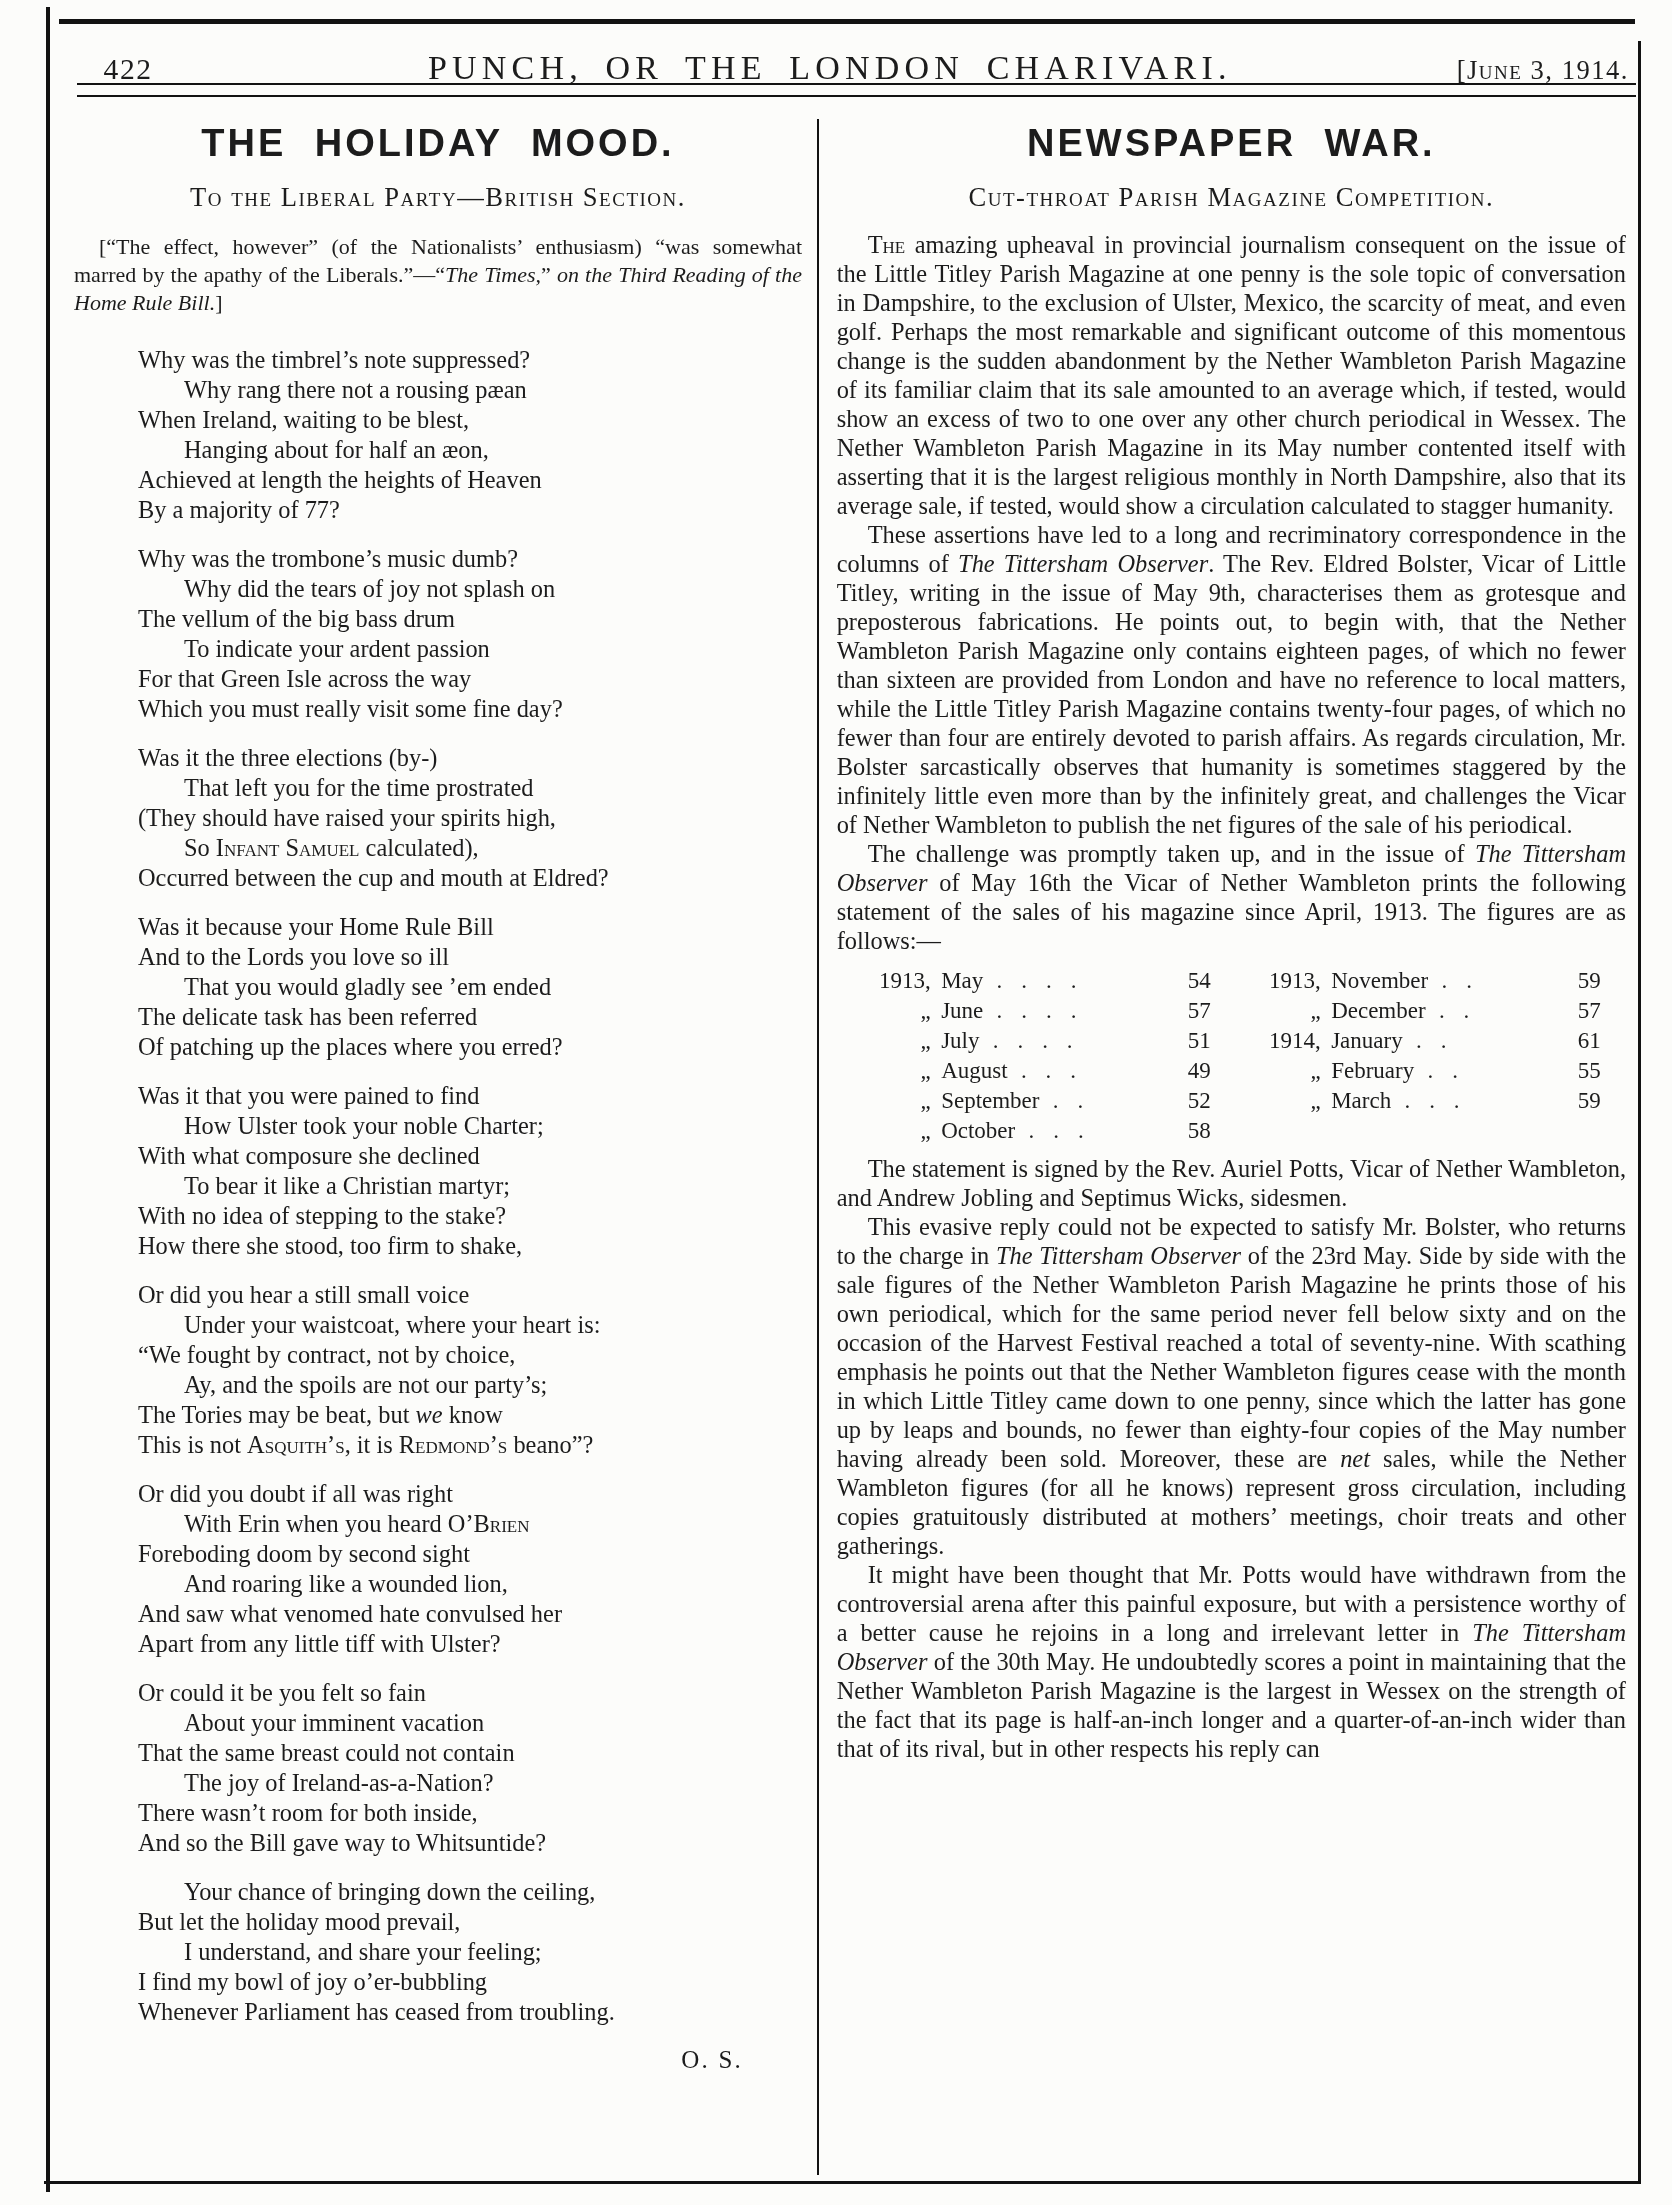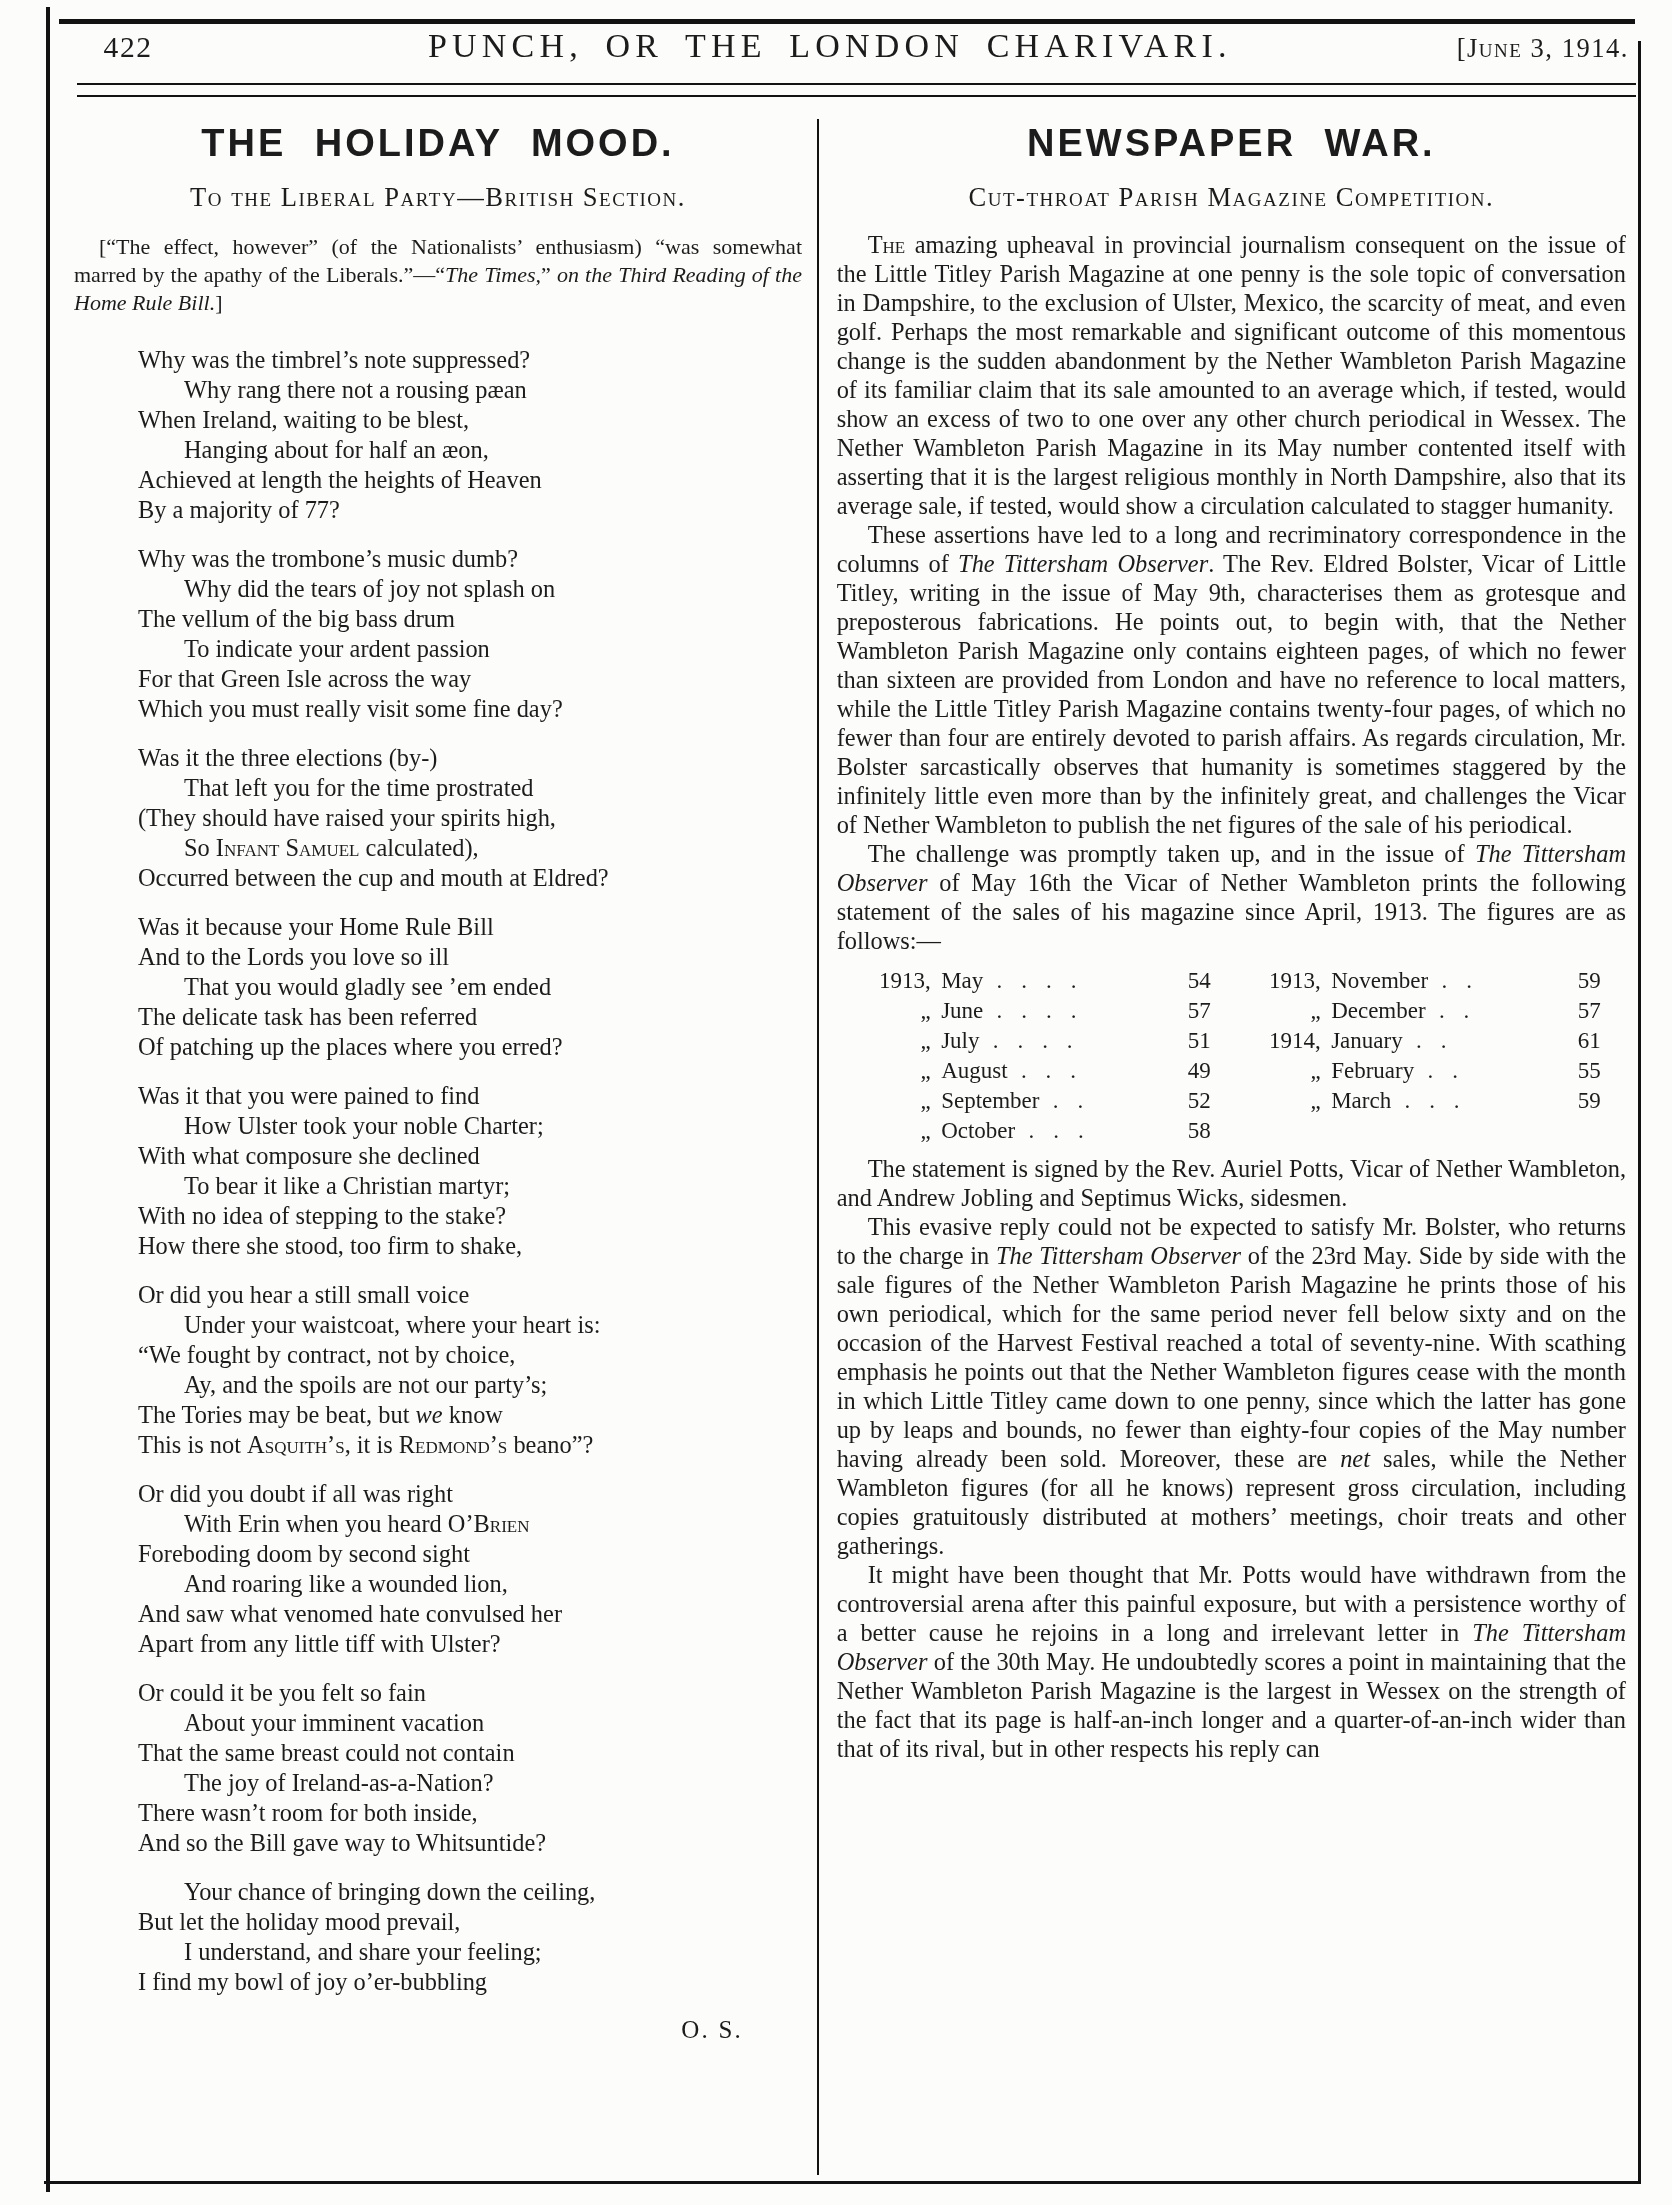--- a/index.html
+++ b/index.html
@@ -13,21 +13,21 @@
     background:#fcfcfa;color:#1c1c1c;
   }
   
   .edge-left{position:absolute;left:46px;top:7.4px;bottom:13.3px;width:3.7px;background:#121212;}
   .edge-right{position:absolute;right:32.5px;top:41px;bottom:20.7px;width:2.2px;background:#121212;}
   .rule-top{position:absolute;left:59px;right:38px;top:19px;height:5.2px;background:#121212;}
   .rule-double{position:absolute;left:77px;right:37px;top:83px;height:9.6px;
     border-top:2.2px solid #121212;border-bottom:2.2px solid #121212;}
   .rule-bottom{position:absolute;left:44px;right:32.5px;bottom:20.7px;height:3.7px;background:#121212;}
 
-  header{position:absolute;top:27px;left:74px;right:44px;height:46px;
+  header{position:absolute;top:49px;left:74px;right:44px;height:46px;
     display:flex;align-items:baseline;}
   .page-number{font-size:29.6px;letter-spacing:1.5px;padding-left:29.6px;width:163px;}
   .pub-title{flex:1;text-align:center;font-size:34px;font-weight:normal;margin:0;
     letter-spacing:5.2px;word-spacing:8.9px;white-space:nowrap;}
   .issue-date{width:236px;text-align:right;font-size:26.6px;letter-spacing:1.5px;white-space:nowrap;}
 
   main{position:absolute;top:109px;left:74px;right:47px;bottom:29.6px;display:flex;}
   .col{overflow:hidden;}
   .col.left{width:728px;}
   .divider{width:2.2px;background:#121212;margin:10.3px 17.7px 0 14.8px;}
@@ -149,20 +149,21 @@
             <div class="pline">That the same breast could not contain</div>
             <div class="pline ind">The joy of Ireland-as-a-Nation?</div>
             <div class="pline">There wasn’t room for both inside,</div>
             <div class="pline">And so the Bill gave way to Whitsuntide?</div>
           </div>
           <div class="stanza">
             <div class="pline ind">Your chance of bringing down the ceiling,</div>
             <div class="pline">But let the holiday mood prevail,</div>
             <div class="pline ind">I understand, and share your feeling;</div>
             <div class="pline">I find my bowl of joy o’er-bubbling</div>
+            <div class="pline">Whenever Parliament has ceased from troubling.</div>
           </div>
         </div>
       <div class="signature">O. S.</div>
     </section>
 
     <div class="divider"></div>
 
     <section class="col right">
       <h2 class="article-title">NEWSPAPER WAR.</h2>
       <div class="subtitle">Cut-throat Parish Magazine Competition.</div>

